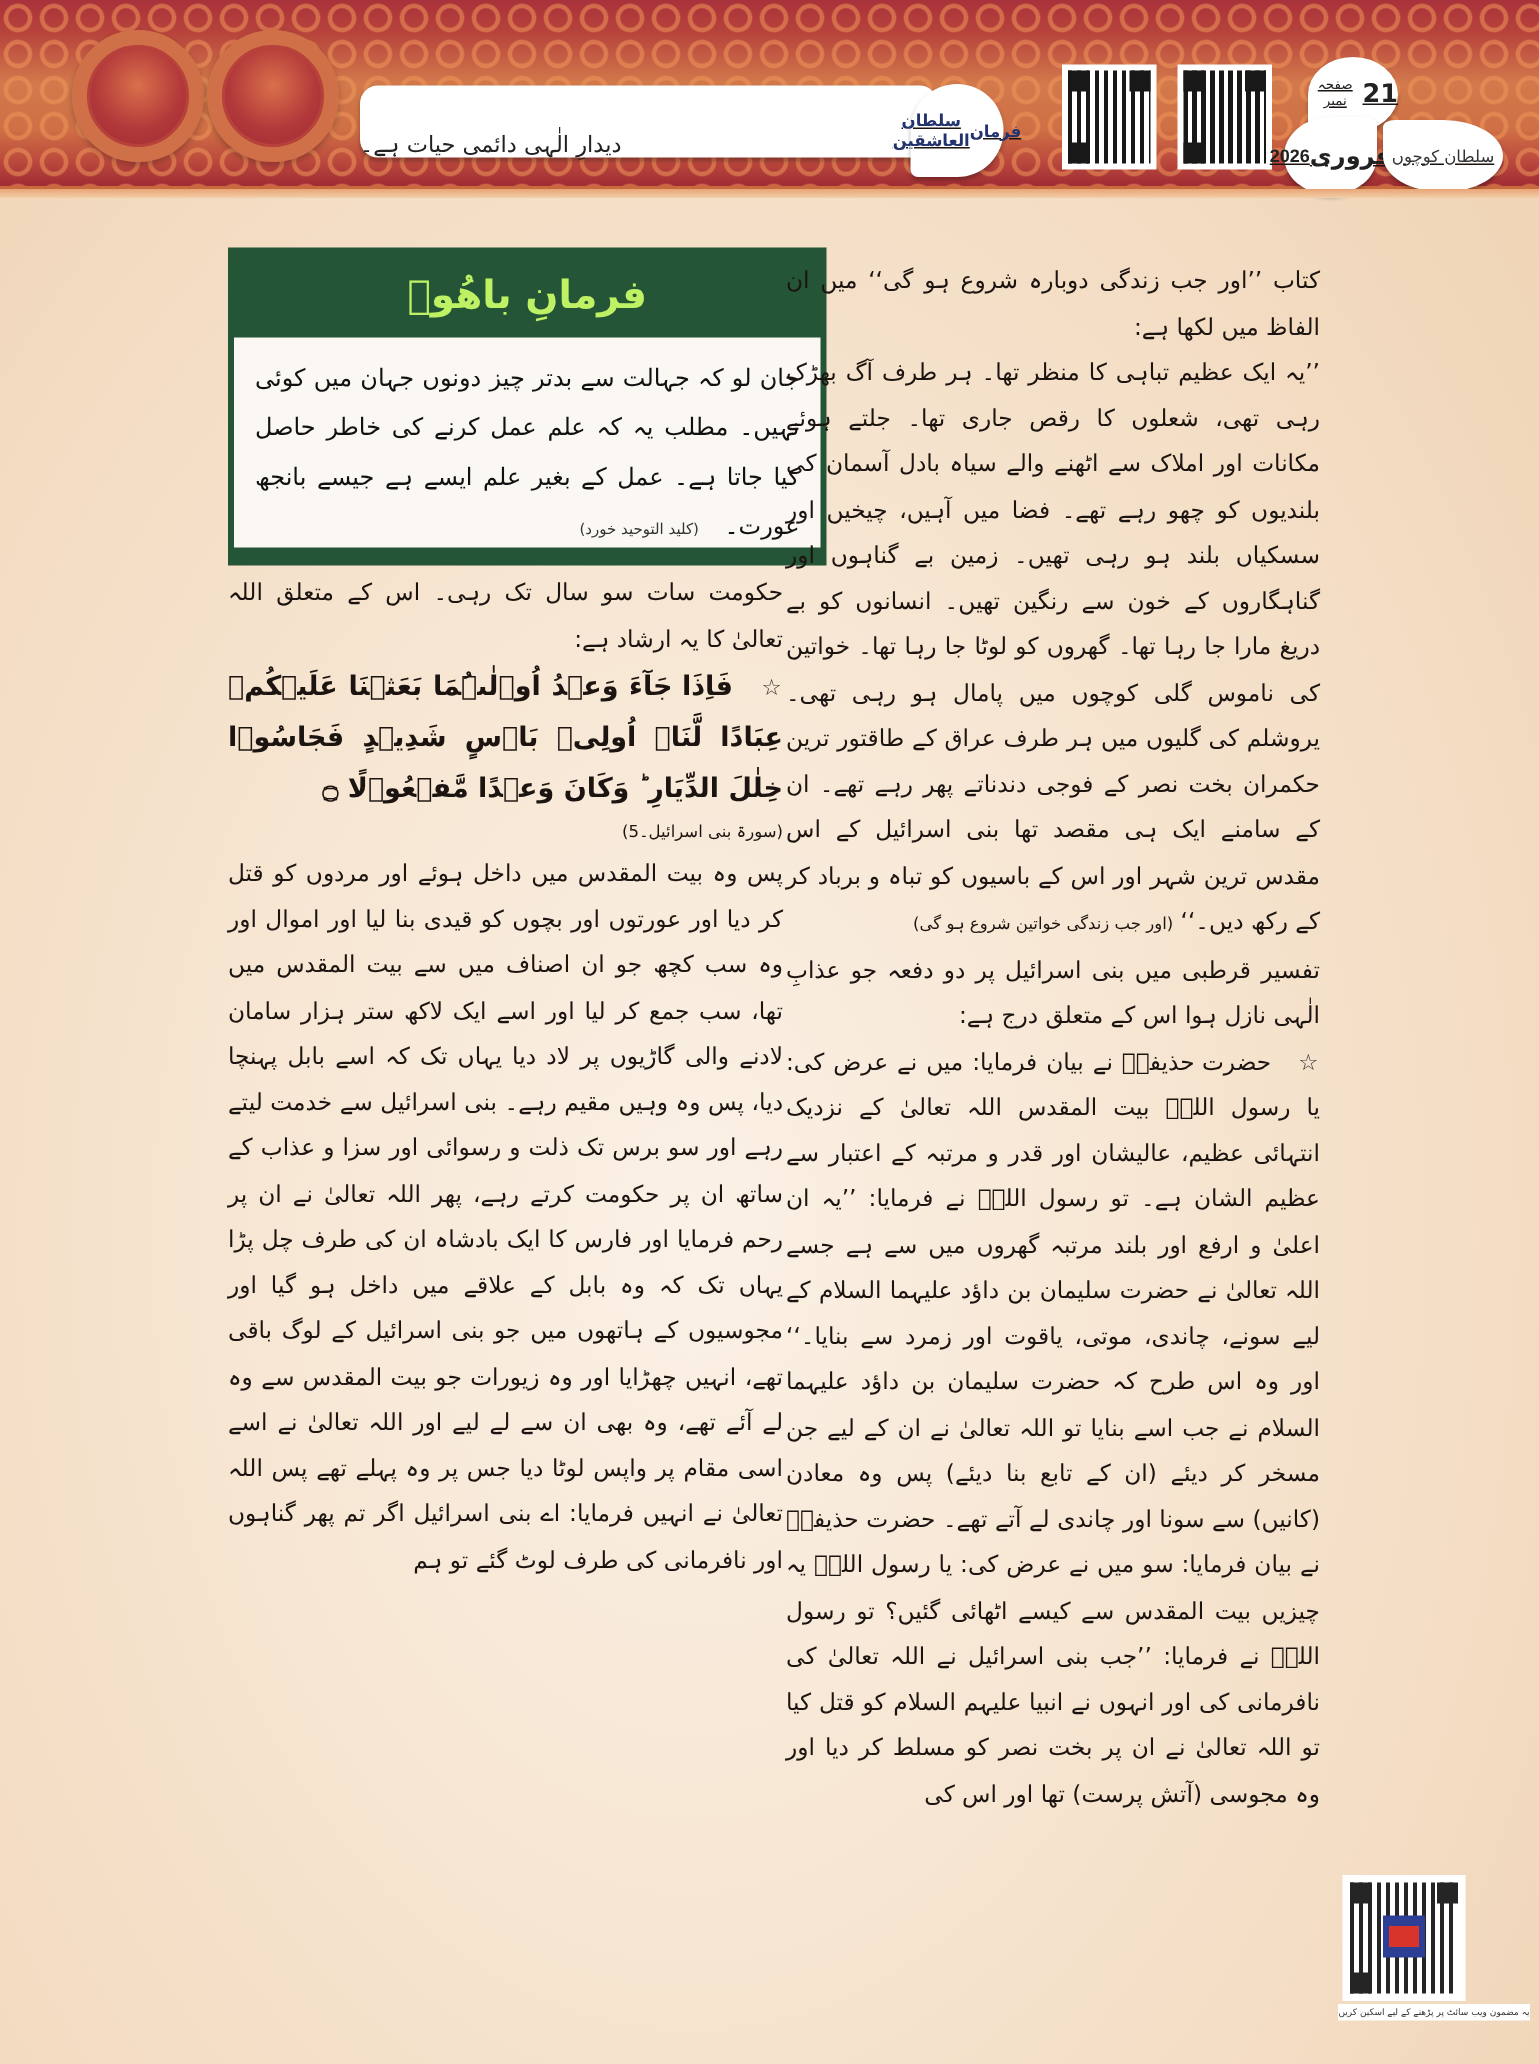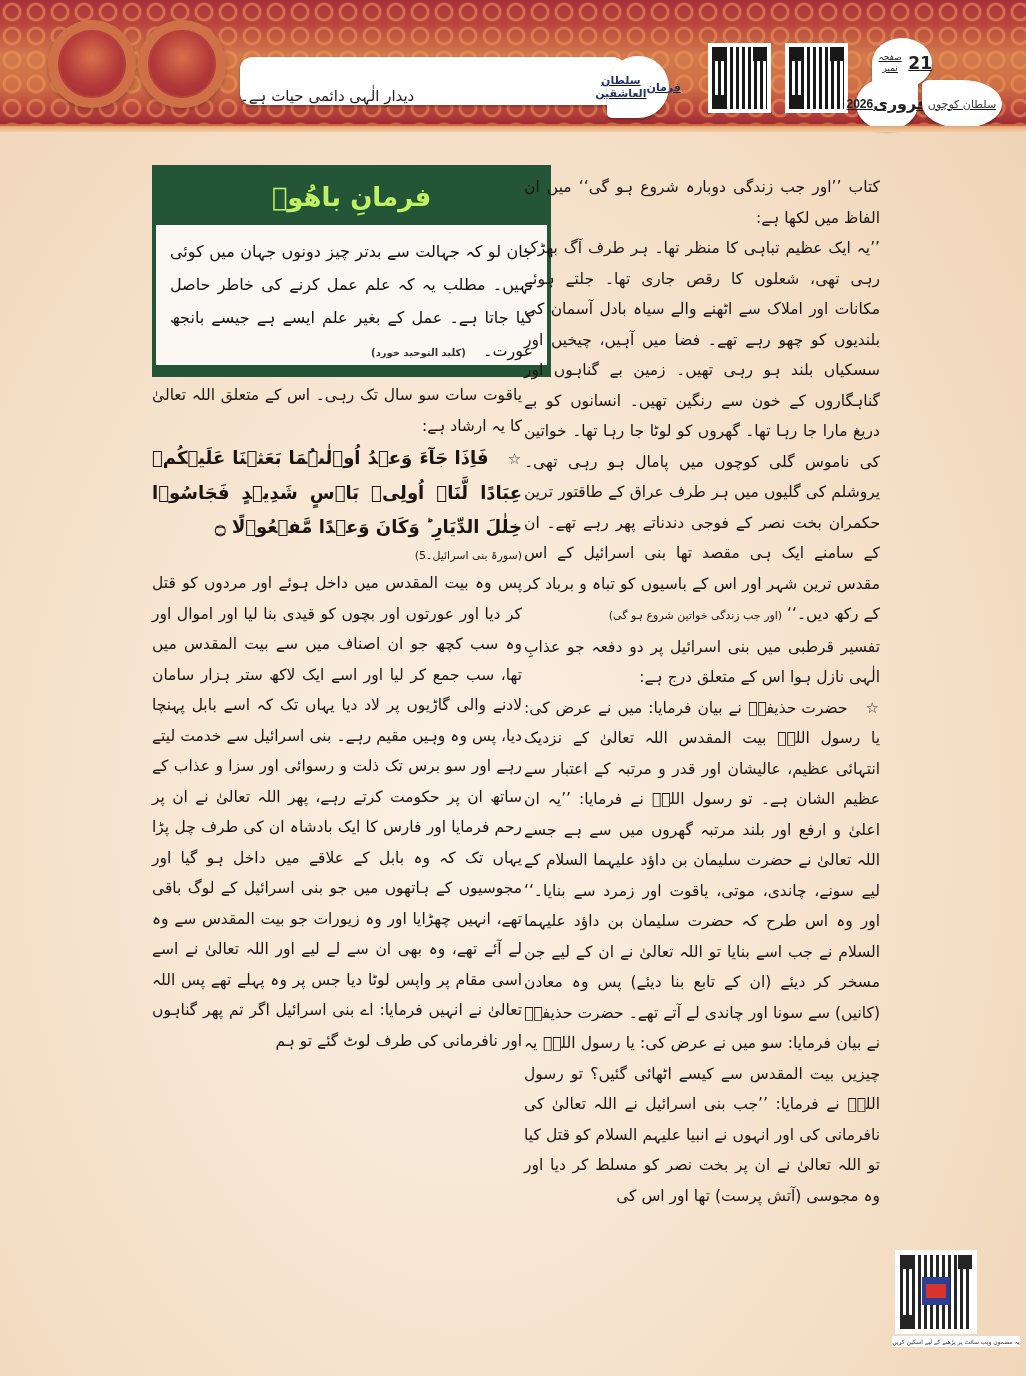--- a/index.html
+++ b/index.html
@@ -75,21 +75,21 @@
   }
   .farman-title {
     height: 56px; display: flex; align-items: center; justify-content: center;
     color: #bef264; font-size: 26px; font-weight: bold; direction: rtl;
   }
   .farman-body {
     background: #fbf8f4; height: 140px; padding: 10px 14px 8px 14px;
     direction: rtl; text-align: justify;
     font-size: 16px; line-height: 33px; color: #111;
   }
-  .farman-ref { font-size: 10px; color: #333; margin-right: 12px; font-weight: bold; }
+  .farman-ref { font-size: 10px; color: #333; margin-right: 12px; }
 
   
   .col {
     position: absolute; direction: rtl; text-align: justify;
     font-size: 15.5px; line-height: 30.5px; color: #1c1410;
   }
   .col-right { left: 524px; top: 172px; width: 356px; }
   .col-left { left: 152px; top: 380px; width: 370px; }
   .col p { margin: 0; }
   .star { color: #333; font-size: 15px; margin-left: 12px; }
@@ -163,21 +163,21 @@
     <span class="small">(اور جب زندگی خواتین شروع ہو گی)</span>
   </p>
   <p>تفسیر قرطبی میں بنی اسرائیل پر دو دفعہ جو عذابِ الٰہی نازل ہوا اس کے متعلق درج ہے:</p>
   <p>
     <span class="star">☆</span>
     <span>حضرت حذیفہؓ نے بیان فرمایا: میں نے عرض کی: یا رسول اللہؐ بیت المقدس اللہ تعالیٰ کے نزدیک انتہائی عظیم، عالیشان اور قدر و مرتبہ کے اعتبار سے عظیم الشان ہے۔ تو رسول اللہؐ نے فرمایا: ’’یہ ان اعلیٰ و ارفع اور بلند مرتبہ گھروں میں سے ہے جسے اللہ تعالیٰ نے حضرت سلیمان بن داؤد علیہما السلام کے لیے سونے، چاندی، موتی، یاقوت اور زمرد سے بنایا۔‘‘ اور وہ اس طرح کہ حضرت سلیمان بن داؤد علیہما السلام نے جب اسے بنایا تو اللہ تعالیٰ نے ان کے لیے جن مسخر کر دیئے (ان کے تابع بنا دیئے) پس وہ معادن (کانیں) سے سونا اور چاندی لے آتے تھے۔ حضرت حذیفہؓ نے بیان فرمایا: سو میں نے عرض کی: یا رسول اللہؐ یہ چیزیں بیت المقدس سے کیسے اٹھائی گئیں؟ تو رسول اللہؐ نے فرمایا: ’’جب بنی اسرائیل نے اللہ تعالیٰ کی نافرمانی کی اور انہوں نے انبیا علیہم السلام کو قتل کیا تو اللہ تعالیٰ نے ان پر بخت نصر کو مسلط کر دیا اور وہ مجوسی (آتش پرست) تھا اور اس کی</span>
   </p>
 </div>
 
 <div class="col col-left">
-  <p>یاقوت سات سو سال تک رہی۔ اس کے متعلق اللہ تعالیٰ کا یہ ارشاد ہے:</p>
+  <p>حکومت سات سو سال تک رہی۔ اس کے متعلق اللہ تعالیٰ کا یہ ارشاد ہے:</p>
   <p class="verse">
     <span class="star">☆</span>
     <span>فَاِذَا جَآءَ وَعۡدُ اُوۡلٰىہُمَا بَعَثۡنَا عَلَيۡكُمۡ عِبَادًا لَّنَاۤ اُولِىۡ بَاۡسٍ شَدِيۡدٍ فَجَاسُوۡا خِلٰلَ الدِّيَارِ ؕ وَكَانَ وَعۡدًا مَّفۡعُوۡلًا ۝</span>
   </p>
   <p class="verse-ref">(سورۃ بنی اسرائیل۔5)</p>
   <p>پس وہ بیت المقدس میں داخل ہوئے اور مردوں کو قتل کر دیا اور عورتوں اور بچوں کو قیدی بنا لیا اور اموال اور وہ سب کچھ جو ان اصناف میں سے بیت المقدس میں تھا، سب جمع کر لیا اور اسے ایک لاکھ ستر ہزار سامان لادنے والی گاڑیوں پر لاد دیا یہاں تک کہ اسے بابل پہنچا دیا، پس وہ وہیں مقیم رہے۔ بنی اسرائیل سے خدمت لیتے رہے اور سو برس تک ذلت و رسوائی اور سزا و عذاب کے ساتھ ان پر حکومت کرتے رہے، پھر اللہ تعالیٰ نے ان پر رحم فرمایا اور فارس کا ایک بادشاہ ان کی طرف چل پڑا یہاں تک کہ وہ بابل کے علاقے میں داخل ہو گیا اور مجوسیوں کے ہاتھوں میں جو بنی اسرائیل کے لوگ باقی تھے، انہیں چھڑایا اور وہ زیورات جو بیت المقدس سے وہ لے آئے تھے، وہ بھی ان سے لے لیے اور اللہ تعالیٰ نے اسے اسی مقام پر واپس لوٹا دیا جس پر وہ پہلے تھے پس اللہ تعالیٰ نے انہیں فرمایا: اے بنی اسرائیل اگر تم پھر گناہوں اور نافرمانی کی طرف لوٹ گئے تو ہم</p>
 </div>
 
 <div class="qr-bottom">
   <div class="qr-grid"></div>

